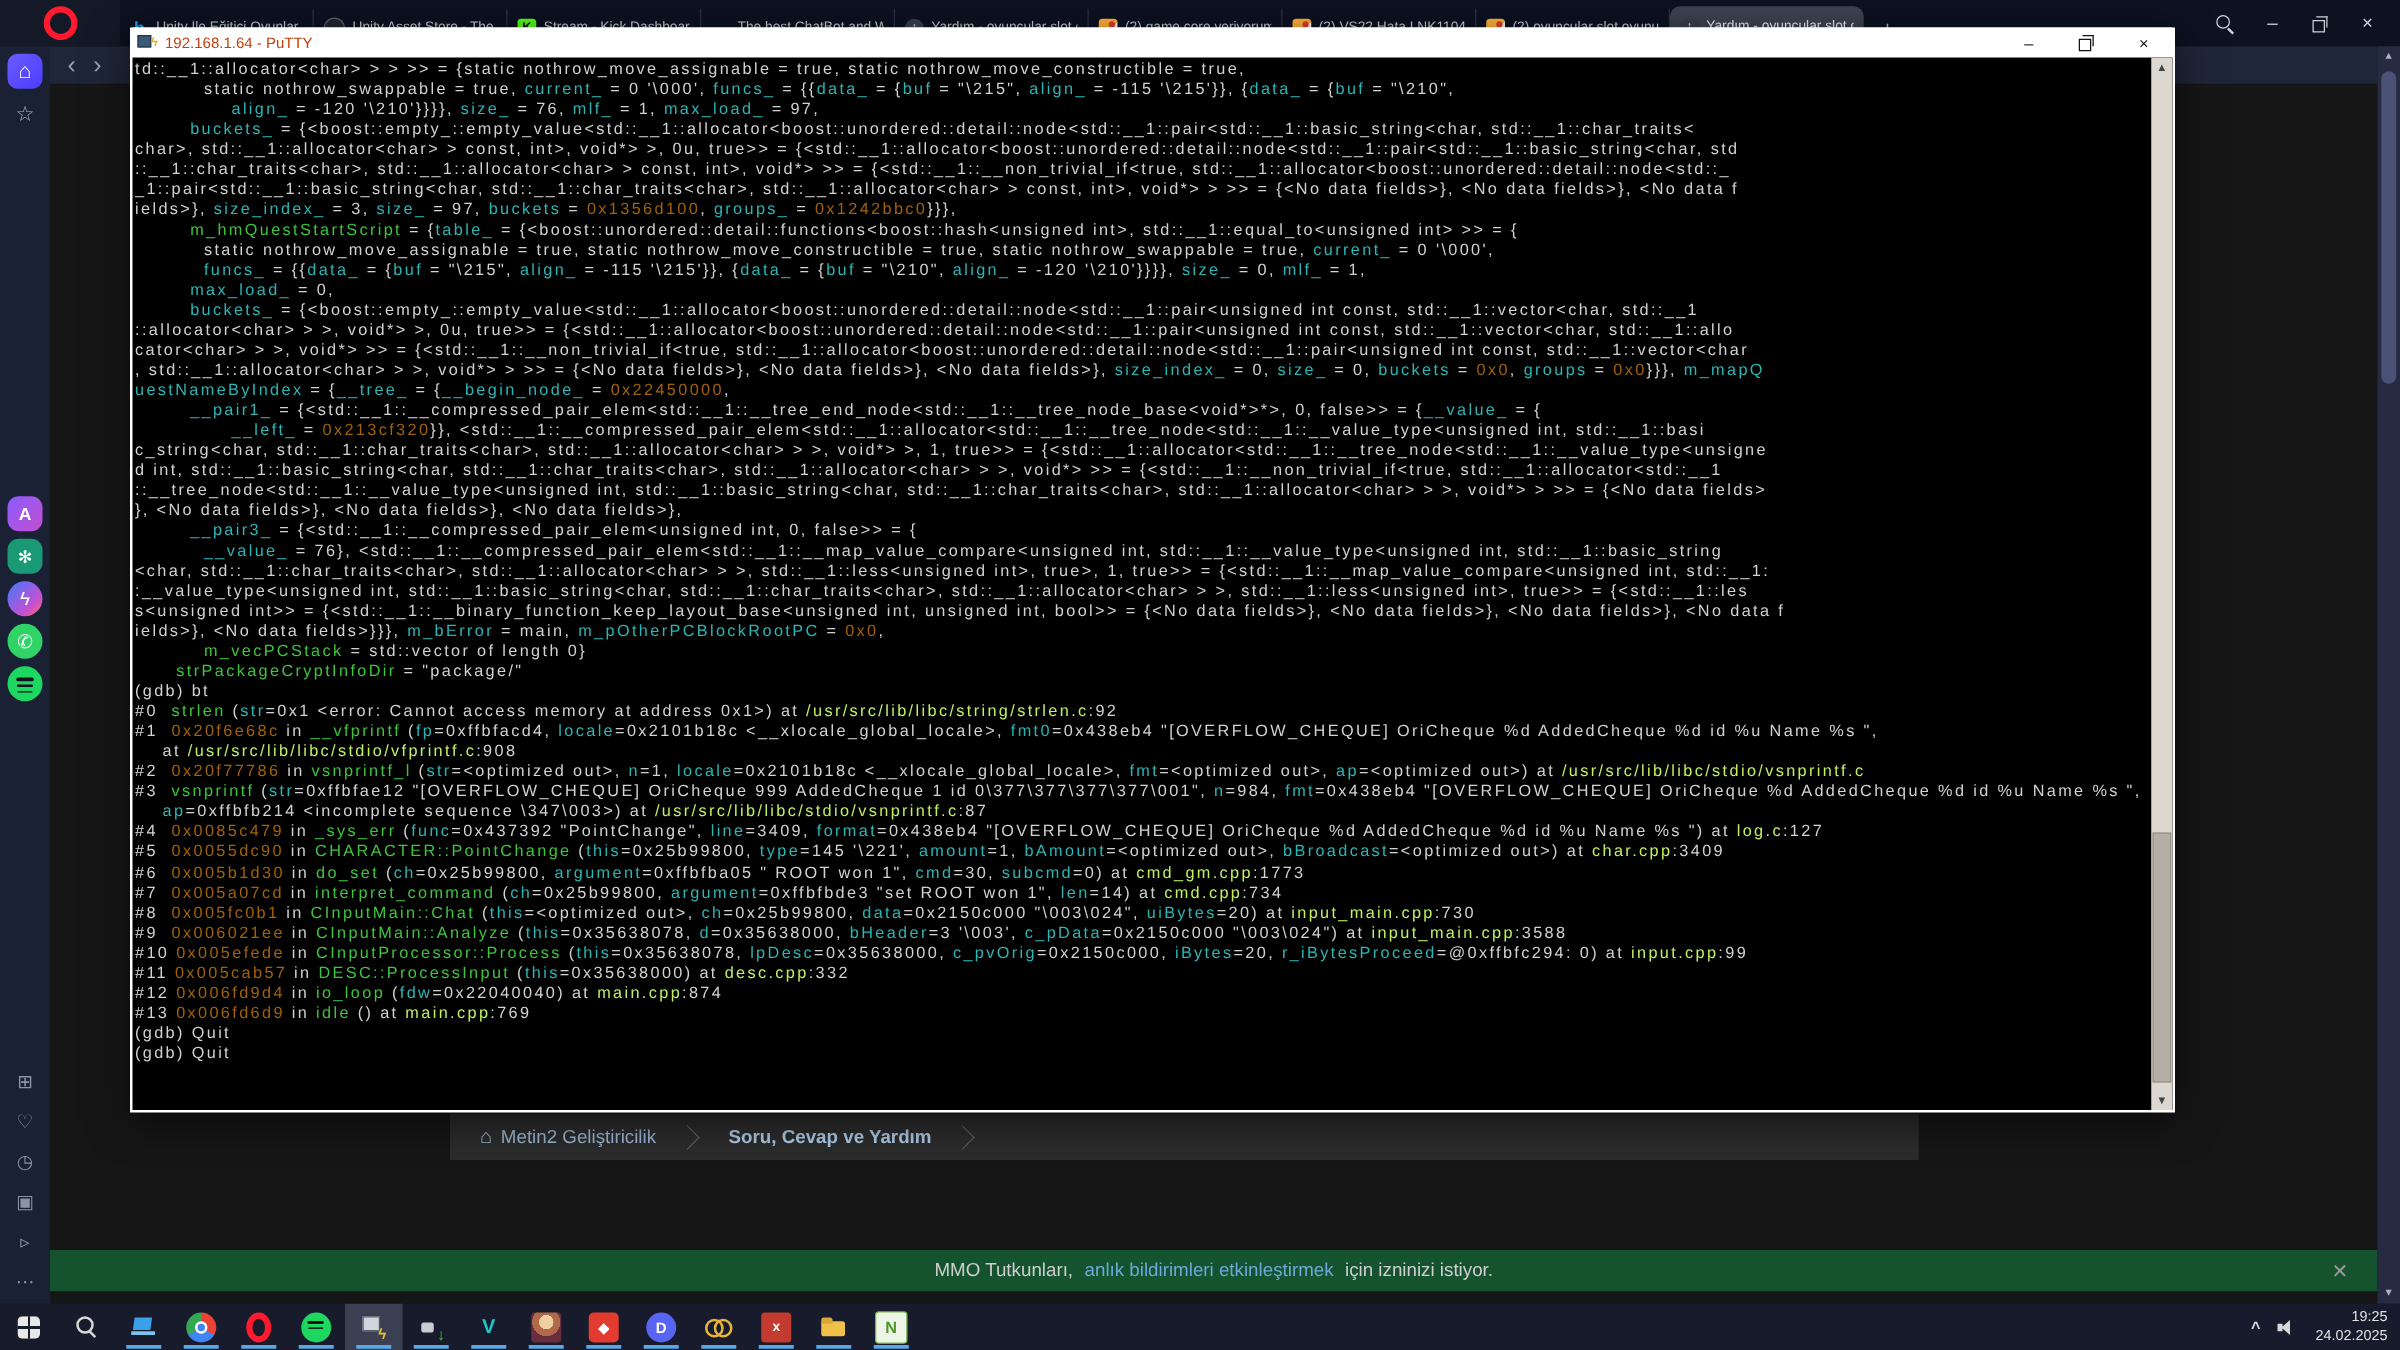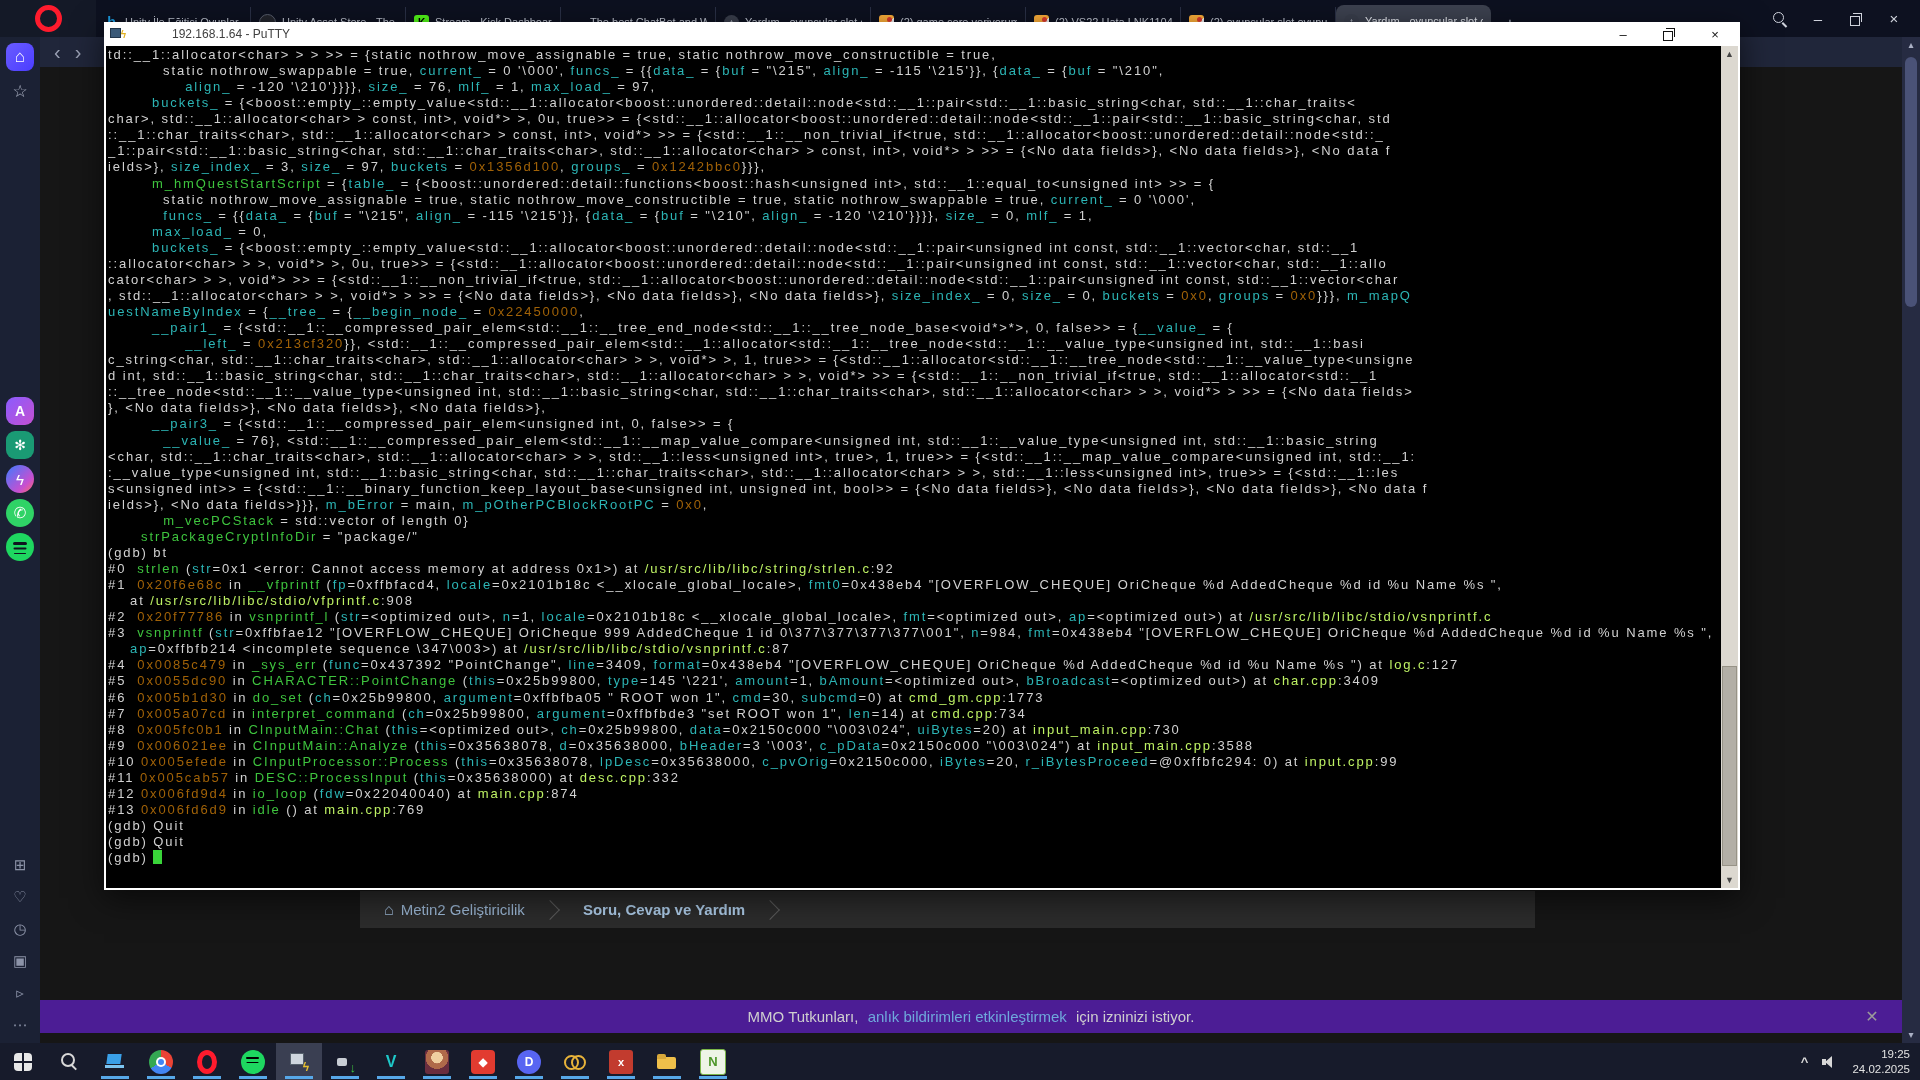--- a/index.html
+++ b/index.html
@@ -70,38 +70,38 @@
   .sh-link::after{content:"";position:absolute;left:9px;top:2px;width:9px;height:7px;border:2.5px solid #b0b0b0;border-radius:4px;transform:rotate(-35deg);}
 
   #breadcrumb{position:absolute;left:360px;top:891px;width:1175px;height:37px;background:#2c2c2c;z-index:1;
     display:flex;align-items:center;font-size:15px;}
   .crumb{display:flex;align-items:center;gap:7px;padding:0 18px 0 24px;color:#9cb8d6;height:100%;}
   .crumb .home-g{font-size:16px;color:#9cb8d6;}
   .crumb.bold{font-weight:bold;color:#aecdea;padding-left:26px;}
   .chev{width:13px;height:13px;border-top:1px solid #5c5c5c;border-right:1px solid #5c5c5c;transform:rotate(45deg);flex:0 0 auto;}
 
   
-  #notifbar{position:absolute;left:40px;right:18px;top:1000px;height:33px;background:#4c1d95;z-index:4;
+  #notifbar{position:absolute;left:40px;right:18px;top:1000px;height:33px;background:#14532d;z-index:4;
     display:flex;align-items:center;justify-content:center;font-size:15px;color:#cfcfcf;}
   #notif-link{color:#6fa8dc;margin:0 5px;}
   #notif-close{position:absolute;right:20px;top:7px;color:#9a9a9a;font-size:16px;width:20px;text-align:center;}
 
   
   #pagescroll{position:absolute;right:0;top:37px;width:18px;bottom:37px;background:#262b42;z-index:5;}
   #pagescroll .arr{position:absolute;left:0;width:18px;height:16px;color:#aab0c4;font-size:10px;text-align:center;line-height:16px;}
   #ps-thumb{position:absolute;left:3px;top:20px;width:12px;height:250px;background:#4a5277;border-radius:6px;}
 
   
   #putty{position:absolute;left:104px;top:22px;width:1636px;height:868px;z-index:6;
     background:#fff;box-shadow:0 8px 30px rgba(0,0,0,.6);box-sizing:border-box;padding:0 2px 2px 2px;}
   #putty-titlebar{height:24px;background:#ffffff;display:flex;align-items:center;}
   #putty-icon{width:16px;height:14px;margin:0 6px 0 4px;position:relative;}
   #putty-icon::before{content:"";position:absolute;left:0;top:1px;width:9px;height:8px;background:#3b5a78;border:1px solid #22364a;}
   #putty-icon::after{content:"ϟ";position:absolute;right:0;top:2px;color:#e8c javailable;color:#e0b020;font-size:10px;font-weight:bold;}
-  #putty-title{font-size:12px;color:#404040;margin-left:40px;}
+  #putty-title{font-size:12px;color:#c2410c;}
   #putty-controls{margin-left:auto;display:flex;height:24px;}
   .pbtn{width:46px;height:24px;display:flex;align-items:center;justify-content:center;color:#111;font-size:13px;}
   .pbtn .icon-restore::before,.pbtn .icon-restore::after{border-color:#111;}
   #term{position:relative;background:#000;height:842px;overflow:hidden;}
   #term-lines{position:absolute;left:2px;top:1px;right:17px;bottom:0;overflow:hidden;}
   .tl{white-space:pre;font-family:Liberation Sans, sans-serif;font-size:13px;letter-spacing:1.9px;
     line-height:16.07px;height:16.07px;color:#d2d2d2;}
   .s-w{color:#d2d2d2}.s-c{color:#2cb5b5}.s-g{color:#3ec43e}.s-b{color:#a16207}.s-y{color:#bef264}
   #cursor{display:inline-block;width:9px;height:14px;background:#39d439;vertical-align:-2px;}
   #term-scroll{position:absolute;right:0;top:0;width:17px;height:842px;background:#dcd8d0;}
@@ -344,21 +344,20 @@
           <div class="tl"><span class="s-w">#6  </span><span class="s-b">0x005b1d30</span><span class="s-w"> in </span><span class="s-g">do_set</span><span class="s-w"> (</span><span class="s-c">ch</span><span class="s-w">=0x25b99800, </span><span class="s-c">argument</span><span class="s-w">=0xffbfba05 " ROOT won 1", </span><span class="s-c">cmd</span><span class="s-w">=30, </span><span class="s-c">subcmd</span><span class="s-w">=0) at </span><span class="s-y">cmd_gm.cpp</span><span class="s-w">:1773</span></div>
           <div class="tl"><span class="s-w">#7  </span><span class="s-b">0x005a07cd</span><span class="s-w"> in </span><span class="s-g">interpret_command</span><span class="s-w"> (</span><span class="s-c">ch</span><span class="s-w">=0x25b99800, </span><span class="s-c">argument</span><span class="s-w">=0xffbfbde3 "set ROOT won 1", </span><span class="s-c">len</span><span class="s-w">=14) at </span><span class="s-y">cmd.cpp</span><span class="s-w">:734</span></div>
           <div class="tl"><span class="s-w">#8  </span><span class="s-b">0x005fc0b1</span><span class="s-w"> in </span><span class="s-g">CInputMain::Chat</span><span class="s-w"> (</span><span class="s-c">this</span><span class="s-w">=&lt;optimized out&gt;, </span><span class="s-c">ch</span><span class="s-w">=0x25b99800, </span><span class="s-c">data</span><span class="s-w">=0x2150c000 "\003\024", </span><span class="s-c">uiBytes</span><span class="s-w">=20) at </span><span class="s-y">input_main.cpp</span><span class="s-w">:730</span></div>
           <div class="tl"><span class="s-w">#9  </span><span class="s-b">0x006021ee</span><span class="s-w"> in </span><span class="s-g">CInputMain::Analyze</span><span class="s-w"> (</span><span class="s-c">this</span><span class="s-w">=0x35638078, </span><span class="s-c">d</span><span class="s-w">=0x35638000, </span><span class="s-c">bHeader</span><span class="s-w">=3 '\003', </span><span class="s-c">c_pData</span><span class="s-w">=0x2150c000 "\003\024") at </span><span class="s-y">input_main.cpp</span><span class="s-w">:3588</span></div>
           <div class="tl"><span class="s-w">#10 </span><span class="s-b">0x005efede</span><span class="s-w"> in </span><span class="s-g">CInputProcessor::Process</span><span class="s-w"> (</span><span class="s-c">this</span><span class="s-w">=0x35638078, </span><span class="s-c">lpDesc</span><span class="s-w">=0x35638000, </span><span class="s-c">c_pvOrig</span><span class="s-w">=0x2150c000, </span><span class="s-c">iBytes</span><span class="s-w">=20, </span><span class="s-c">r_iBytesProceed</span><span class="s-w">=@0xffbfc294: 0) at </span><span class="s-y">input.cpp</span><span class="s-w">:99</span></div>
           <div class="tl"><span class="s-w">#11 </span><span class="s-b">0x005cab57</span><span class="s-w"> in </span><span class="s-g">DESC::ProcessInput</span><span class="s-w"> (</span><span class="s-c">this</span><span class="s-w">=0x35638000) at </span><span class="s-y">desc.cpp</span><span class="s-w">:332</span></div>
           <div class="tl"><span class="s-w">#12 </span><span class="s-b">0x006fd9d4</span><span class="s-w"> in </span><span class="s-g">io_loop</span><span class="s-w"> (</span><span class="s-c">fdw</span><span class="s-w">=0x22040040) at </span><span class="s-y">main.cpp</span><span class="s-w">:874</span></div>
           <div class="tl"><span class="s-w">#13 </span><span class="s-b">0x006fd6d9</span><span class="s-w"> in </span><span class="s-g">idle</span><span class="s-w"> () at </span><span class="s-y">main.cpp</span><span class="s-w">:769</span></div>
           <div class="tl"><span class="s-w">(gdb) Quit</span></div>
           <div class="tl"><span class="s-w">(gdb) Quit</span></div>
-          <div class="tl"><span class="s-w">(gdb) </span><span id="cursor"></span></div>
         </div>
       <div id="term-scroll">
         <div class="tarr" style="top:0;">▲</div>
         <div id="ts-thumb"></div>
         <div class="tarr" style="bottom:0;">▼</div>
       </div>
     </div>
   </div>
 
   <div id="taskbar">

